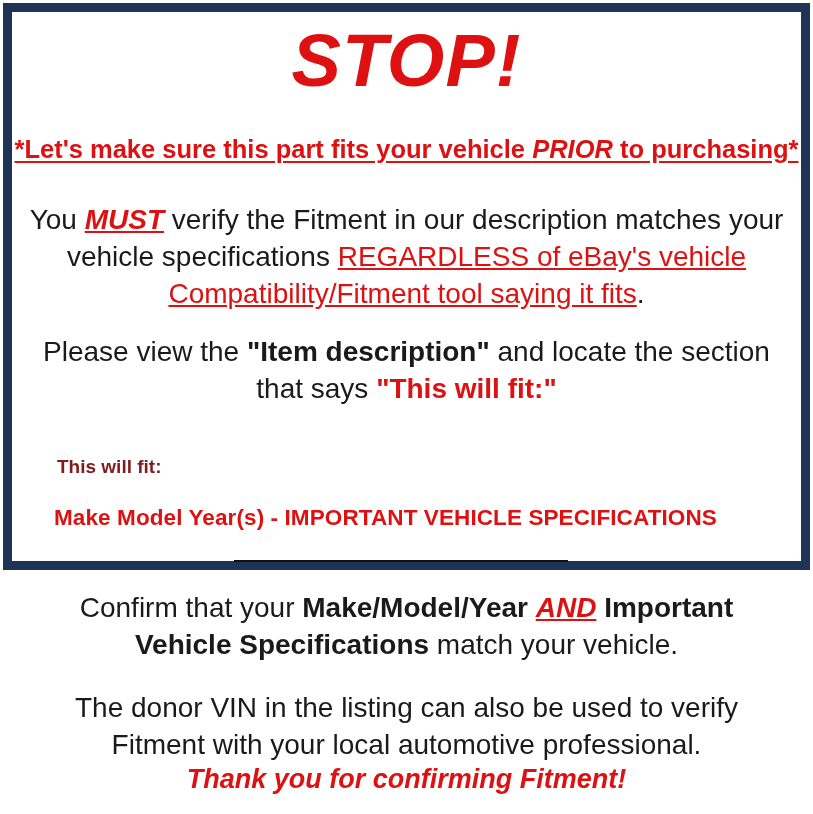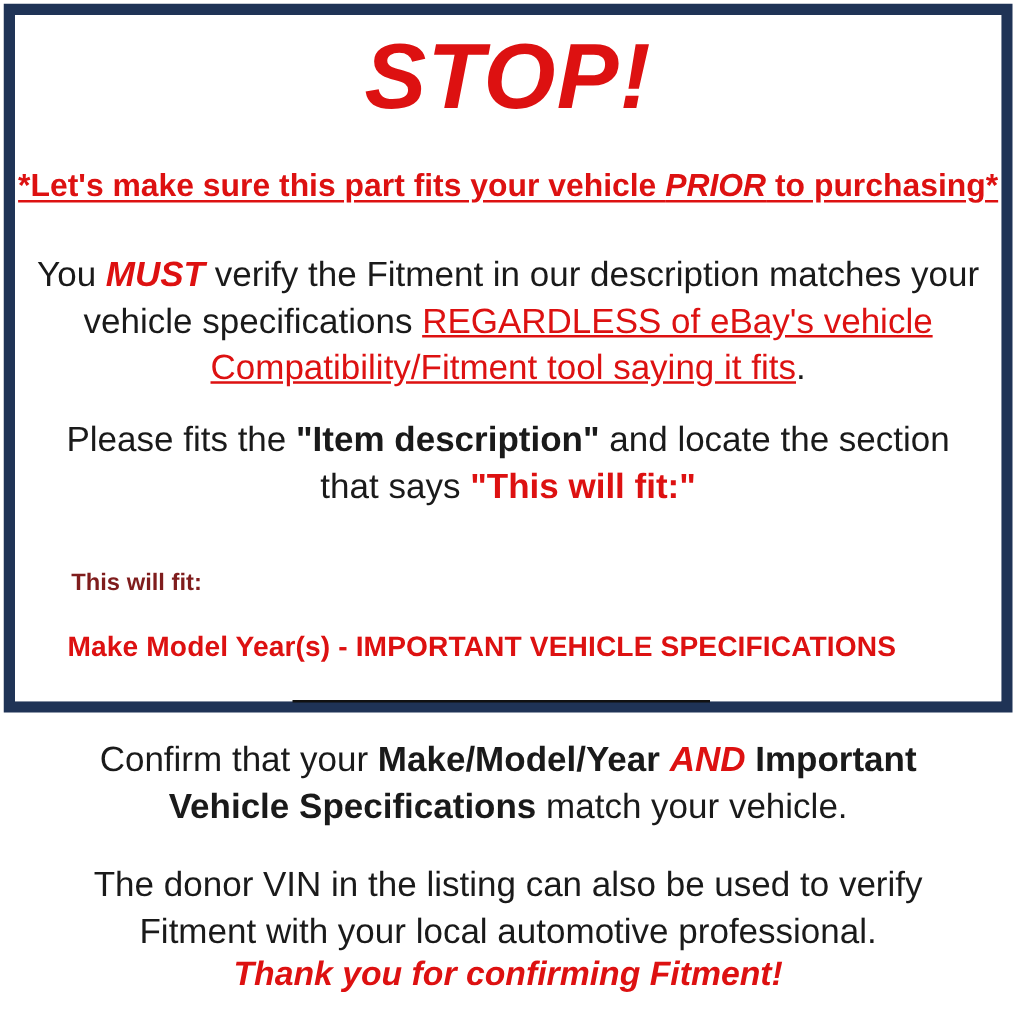--- a/index.html
+++ b/index.html
@@ -84,20 +84,21 @@
   .body-para .ru {
     color: #dd1111;
     font-weight: normal;
     text-decoration: underline;
     text-underline-offset: 2px;
   }
   .body-para .rui {
     color: #dd1111;
     font-weight: bold;
     font-style: italic;
+    text-decoration: underline;
     text-underline-offset: 2px;
   }
   .body-para .rb {
     color: #dd1111;
     font-weight: bold;
   }
 
   #para-must      { top: 190px; }
   #para-itemdesc  { top: 322px; }
   #para-confirm   { top: 578px; }
@@ -169,21 +170,21 @@
       <span class="u">
         <span>*Let's make sure this part fits your vehicle </span><i>PRIOR</i><span> to purchasing*</span>
       </span>
     </div>
 
     <div class="body-para" id="para-must">
       <span>You </span><span class="rui">MUST</span><span> verify the Fitment in our description matches your vehicle specifications </span><span class="ru">REGARDLESS of eBay's vehicle Compatibility/Fitment tool saying it fits</span><span>.</span>
     </div>
 
     <div class="body-para" id="para-itemdesc">
-      <span>Please fits the </span><b>"Item description"</b><span> and locate the section that says </span><span class="rb">"This will fit:"</span>
+      <span>Please view the </span><b>"Item description"</b><span> and locate the section that says </span><span class="rb">"This will fit:"</span>
     </div>
 
     <div id="example-thiswillfit">This will fit:</div>
     <div id="example-spec-line">Make Model Year(s) - IMPORTANT VEHICLE SPECIFICATIONS</div>
 
     <div id="section-divider"></div>
 
     <div class="body-para" id="para-confirm">
       <span>Confirm that your </span><b>Make/Model/Year</b><span> </span><span class="rui">AND</span><span> </span><b>Important Vehicle Specifications</b><span> match your vehicle.</span>
     </div>

